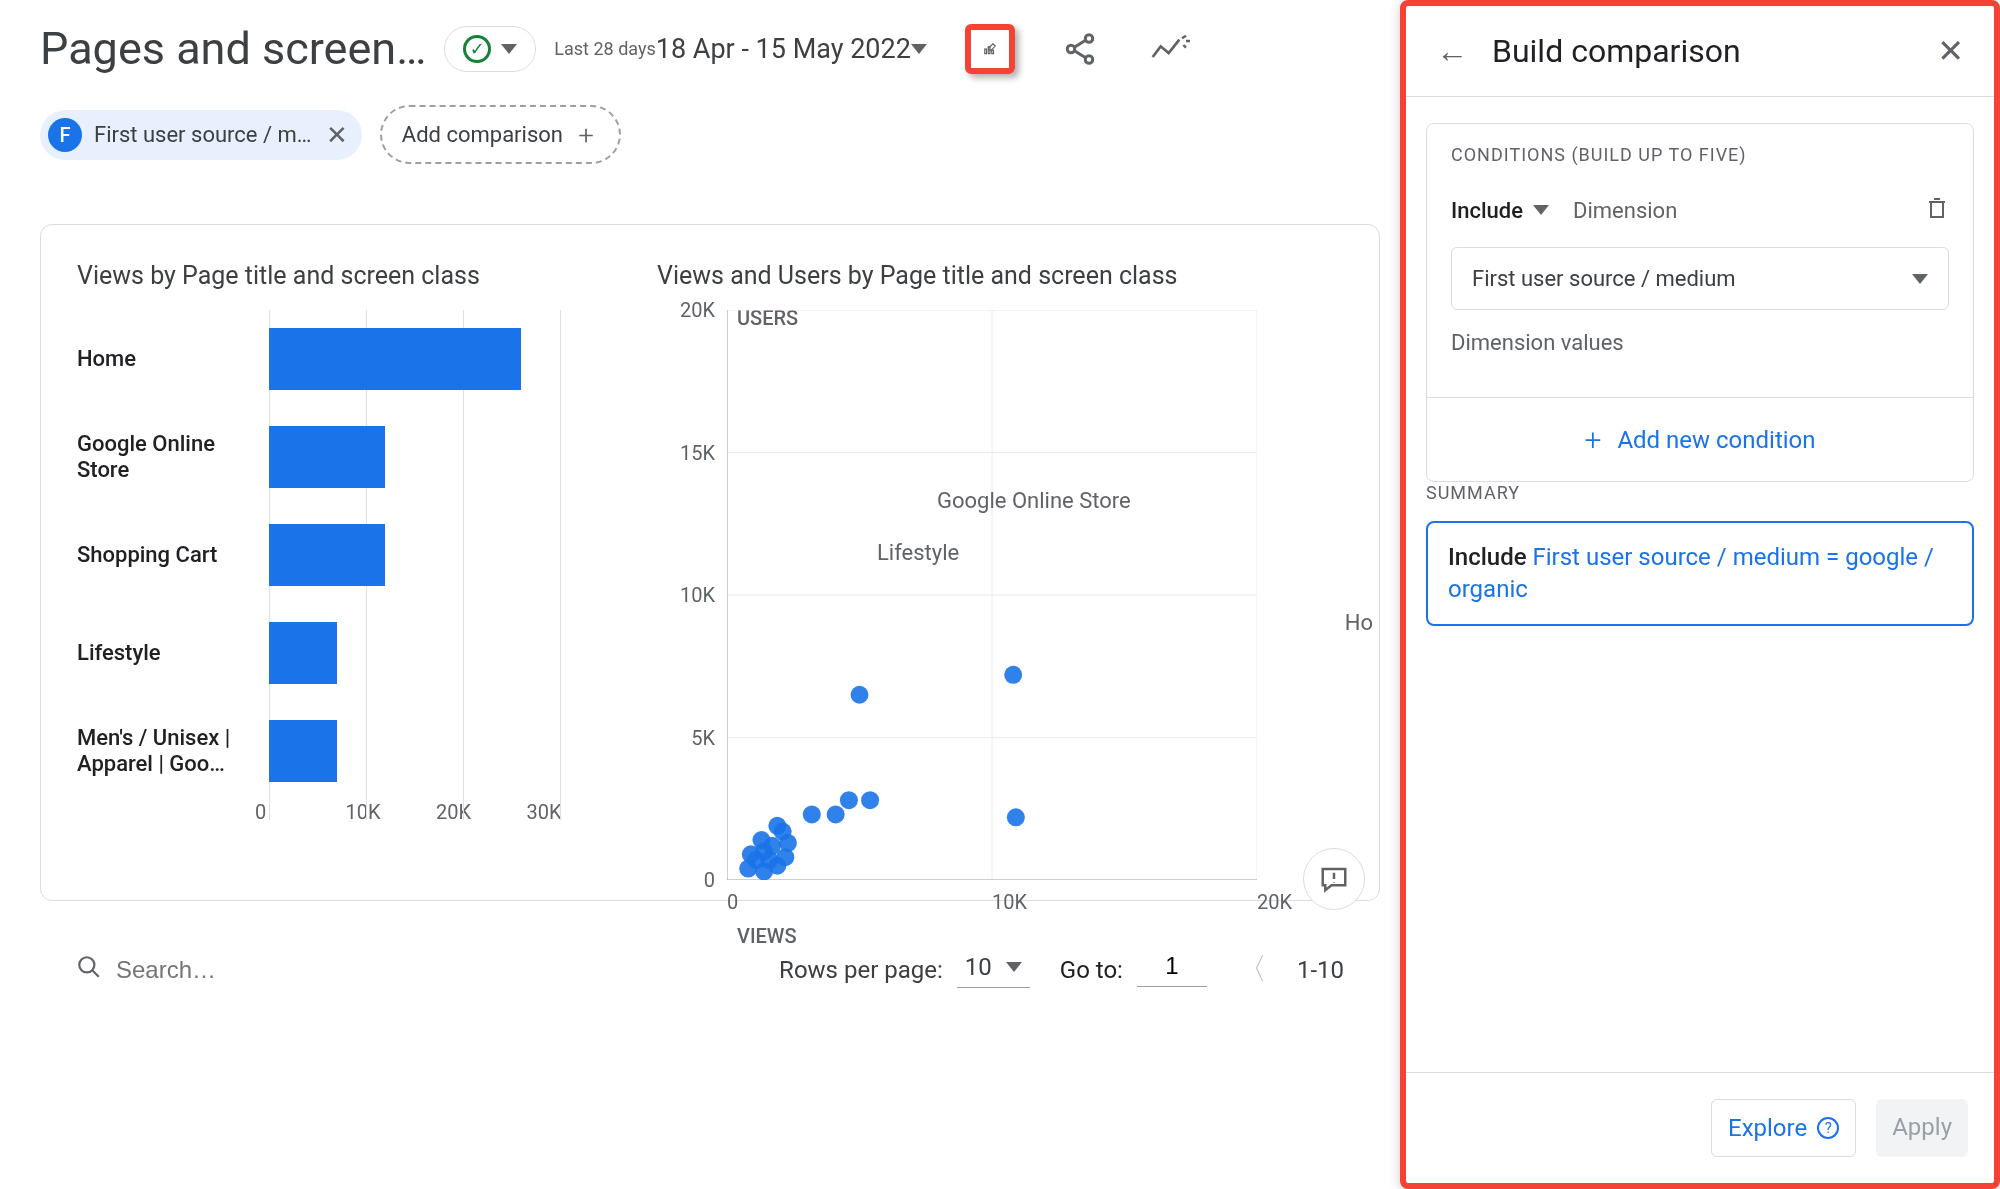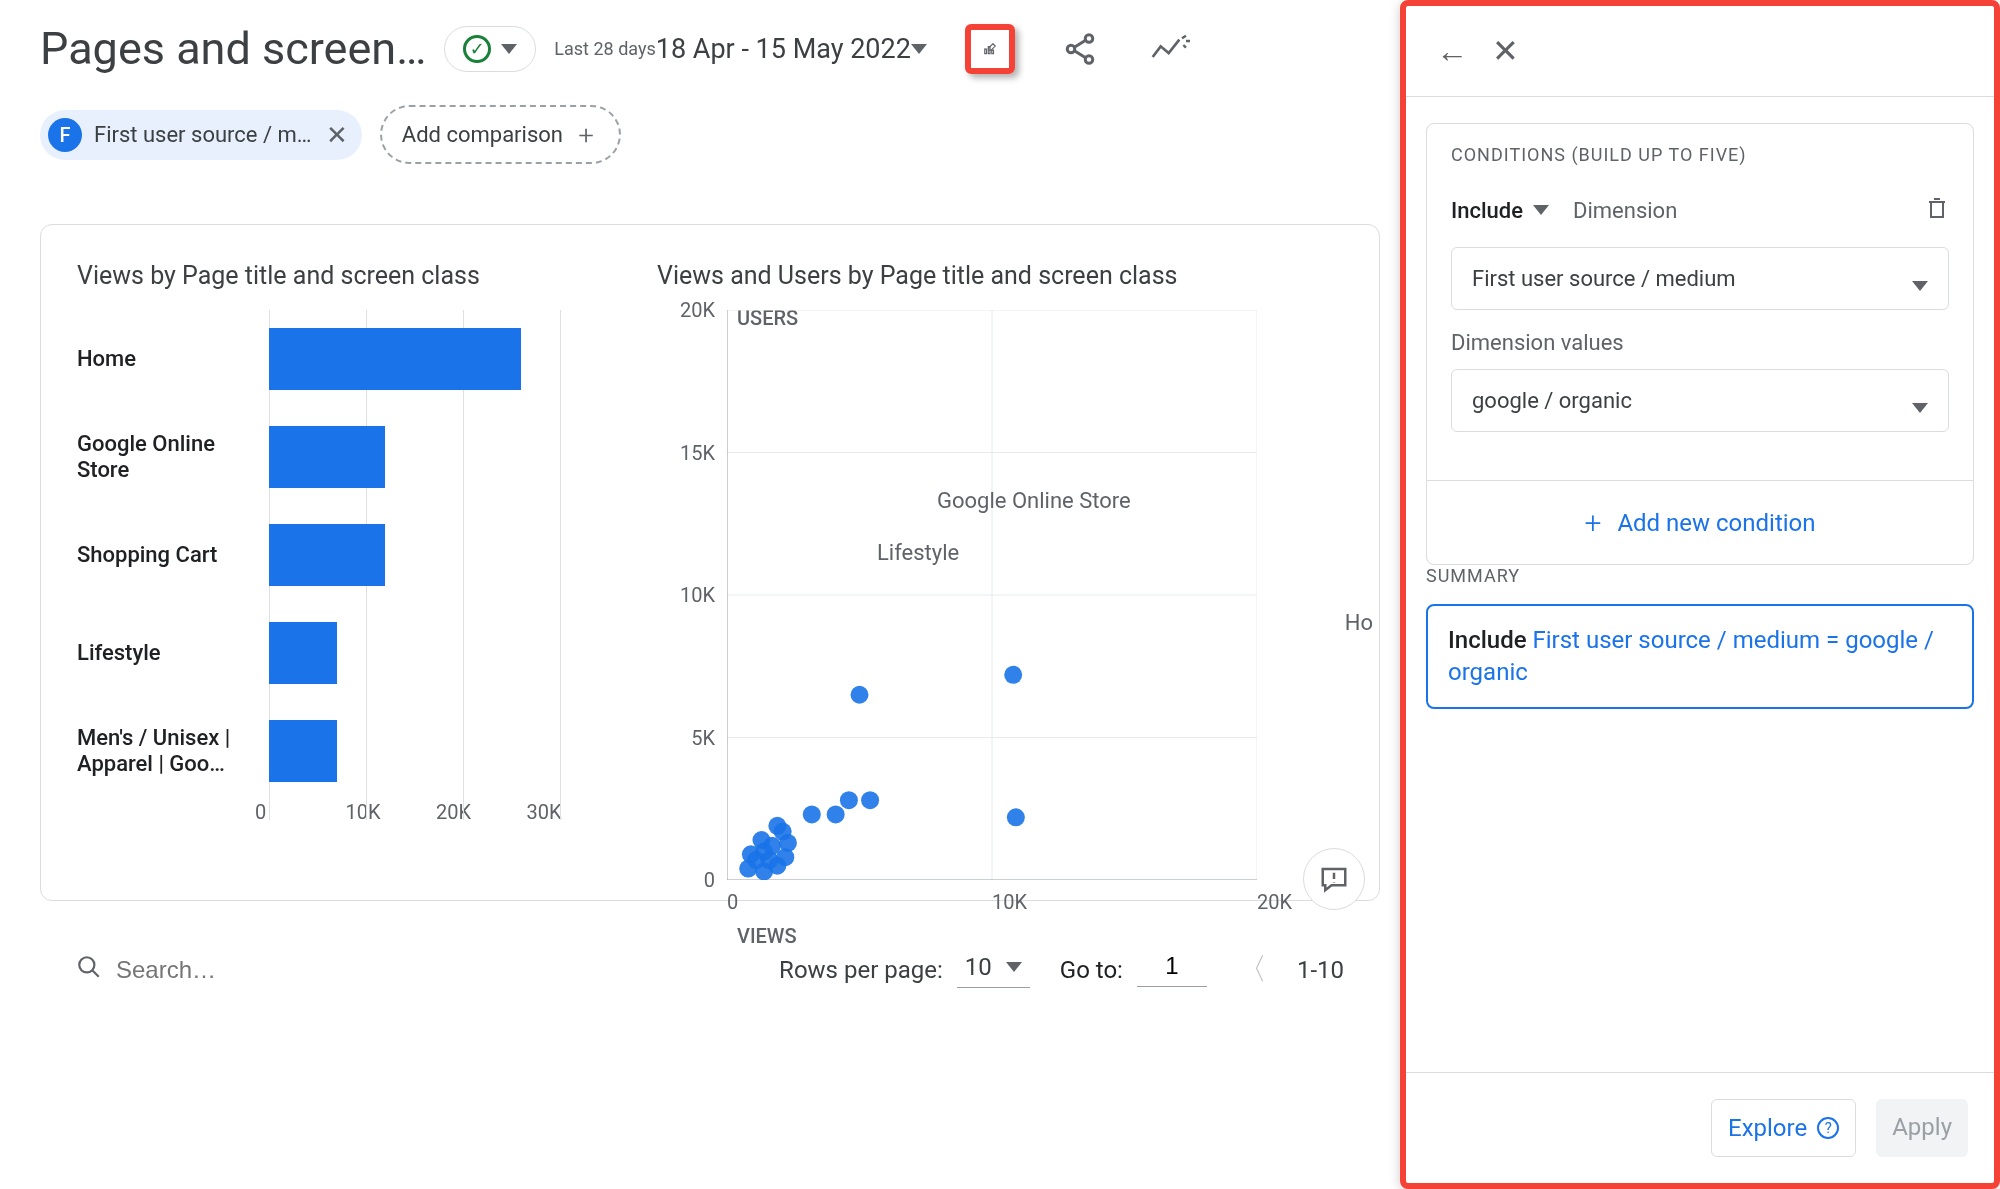--- a/index.html
+++ b/index.html
@@ -72,21 +72,21 @@
 .side-hdr { display:flex; align-items:center; padding:26px 30px; gap:24px; border-bottom:1px solid #dadce0; }
 .side-hdr h2 { font-size:32px; font-weight:400; flex:1; }
 .side-body { padding:26px 20px; flex:1; overflow:auto; }
 .cond-box { border:1px solid #dadce0; border-radius:8px; }
 .cond-head { padding:20px 24px; font-size:18px; letter-spacing:1px; color:#5f6368; }
 .cond-content { padding:10px 24px 28px; }
 .cond-row { display:flex; align-items:center; gap:24px; margin-bottom:22px; }
 .incl { display:flex; align-items:center; gap:10px; font-size:22px; font-weight:500; }
 .dim-label { font-size:22px; color:#5f6368; }
 .trash { margin-left:auto; color:#5f6368; }
-.select-box { border:1px solid #dadce0; border-radius:6px; padding:18px 20px; display:flex; align-items:flex-end; font-size:22px; color:#3c4043; margin-bottom:20px; }
+.select-box { border:1px solid #dadce0; border-radius:6px; padding:18px 20px; display:flex; align-items:center; font-size:22px; color:#3c4043; margin-bottom:20px; }
 .select-box .caret-down { margin-left:auto; }
 .dv-label { font-size:22px; color:#5f6368; margin-bottom:14px; }
 .add-cond { display:flex; align-items:center; justify-content:center; gap:16px; padding:24px; font-size:24px; color:#1a73e8; border-top:1px solid #dadce0; }
 .add-plus { font-size:30px; color:#1a73e8; font-weight:300; }
 .summary-label { font-size:18px; letter-spacing:1px; color:#5f6368; }
 .summary-box { margin-top:18px; border:2px solid #1a73e8; border-radius:8px; padding:18px 20px; font-size:24px; line-height:1.35; }
 .summary-box .sv { color:#1a73e8; }
 .summary-box .si { color:#202124; font-weight:500; }
 .side-foot { border-top:1px solid #dadce0; padding:26px; display:flex; justify-content:flex-end; gap:20px; }
 .btn { font-size:24px; padding:14px 16px; border-radius:6px; background:#fff; }
@@ -274,20 +274,21 @@
         <input class="goto-input" value="1" style="">
       </div>
       <span class="nav-arrow">〈</span>
       <span class="page-range">1-10</span>
     </div>
   </div>
 
   <div class="side">
     <div class="side-hdr">
       <span class="back-arrow">←</span>
+      <h2>Build comparison</h2>
       <span class="close-x">✕</span>
     </div>
     <div class="side-body">
       <div class="cond-box">
         <div class="cond-head">CONDITIONS (BUILD UP TO FIVE)</div>
         <div class="cond-content">
           <div class="cond-row">
             <div class="incl">
               <span>Include</span>
               <span class="caret-down"></span>
@@ -297,24 +298,20 @@
               <svg width="24" height="26" viewBox="0 0 24 24" fill="none" stroke="#5f6368" stroke-width="2">
                   <path d="M4 6 H20 M9 3 H15 M6 6 V21 H18 V6"></path>
                 </svg>
             </span>
           </div>
           <div class="select-box">
             <span>First user source / medium</span>
             <span class="caret-down"></span>
           </div>
           <div class="dv-label">Dimension values</div>
-          <div class="select-box">
-            <span>google / organic</span>
-            <span class="caret-down"></span>
-          </div>
         </div>
         <div class="add-cond">
           <span class="add-plus">+</span>
           <span>Add new condition</span>
         </div>
       </div>
       <div class="summary-label">SUMMARY</div>
       <div class="summary-box">
         <span class="si">Include</span><span class="sv"> First user source / medium = google / organic</span>
       </div>

